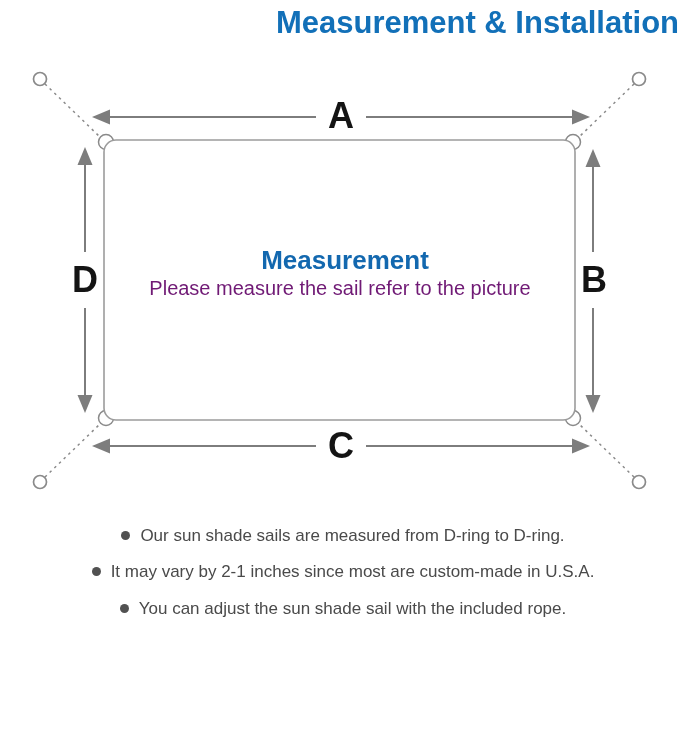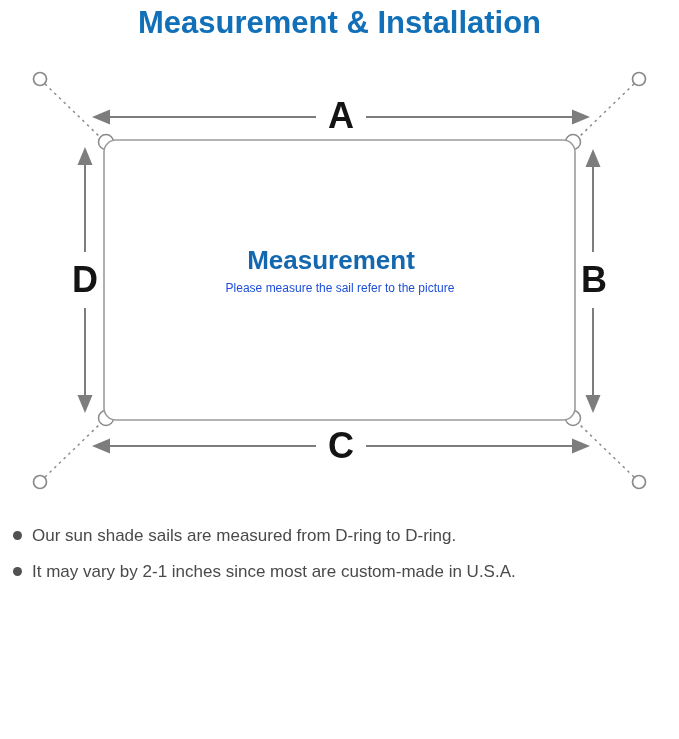--- a/index.html
+++ b/index.html
@@ -2,54 +2,54 @@
 <html><head>
 <meta charset="utf-8">
 <style>
   html,body{margin:0;padding:0;}
   body{
     width:679px;height:739px;position:relative;background:#ffffff;
     font-family:"Liberation Sans",sans-serif;overflow:hidden;
   }
   .page-title{
     position:absolute;top:0;left:0;width:679px;margin:0;
-    text-align:center;line-height:46px;font-size:31px;font-weight:700;
+    text-align:right;line-height:46px;font-size:31px;font-weight:700;
     color:#1270b8;letter-spacing:0px;
   }
   .diagram{position:absolute;top:0;left:0;width:679px;height:512px;}
   .dsvg{position:absolute;top:0;left:0;}
   .dash{stroke:#8a8a8a;stroke-width:1.5;stroke-dasharray:2.5 4;fill:none;}
   .anchor{fill:#ffffff;stroke:#8a8a8a;stroke-width:1.7;}
   .ring{fill:#ffffff;stroke:#8a8a8a;stroke-width:1.5;}
   .sail{fill:#ffffff;stroke:#9c9c9c;stroke-width:1.6;}
   .arrow{stroke:#7d7d7d;stroke-width:2;}
   .head{fill:#7d7d7d;stroke:none;}
   .dim-label{
     position:absolute;transform:translate(-50%,-50%);
     font-size:36px;font-weight:700;color:#141414;
   }
   .lbl-a{left:341px;top:116px;}
   .lbl-b{left:594px;top:280px;}
   .lbl-c{left:341px;top:446px;}
   .lbl-d{left:85px;top:280px;}
   .center-title{
-    position:absolute;left:331px;top:260px;transform:translate(-50%,-50%);
+    position:absolute;left:345px;top:260px;transform:translate(-50%,-50%);
     font-size:26px;font-weight:700;color:#1368af;white-space:nowrap;
   }
   .center-sub{
     position:absolute;left:340px;top:288px;transform:translate(-50%,-50%);
-    font-size:12px;color:#1d4ed8;white-space:nowrap;
+    font-size:20px;color:#701a75;white-space:nowrap;
   }
   .notes{
     position:absolute;top:525px;left:13px;right:6px;
     list-style:none;margin:0;padding:0;
   }
   .notes li{
     display:flex;align-items:flex-start;margin-bottom:14px;
-    color:#4a4a4a;font-size:17px;line-height:1.32;
+    color:#4a4a4a;font-size:17px;line-height:1.32;justify-content:center;
   }
   .dot{
     width:9px;height:9px;border-radius:50%;background:#515151;
     margin:6px 10px 0 0;flex:none;
   }
 </style>
 </head>
 <body>
 
 <h1 class="page-title">Measurement &amp; Installation</h1>
@@ -106,13 +106,17 @@
 
 <ul class="notes">
   <li>
     <span class="dot"></span>
     <span class="note-text">Our sun shade sails are measured from D-ring to D-ring.</span>
   </li>
   <li>
     <span class="dot"></span>
     <span class="note-text">It may vary by 2-1 inches since most are custom-made in U.S.A.</span>
   </li>
+  <li>
+    <span class="dot"></span>
+    <span class="note-text">You can adjust the sun shade sail with the included rope.</span>
+  </li>
 </ul>
 
 </body></html>

